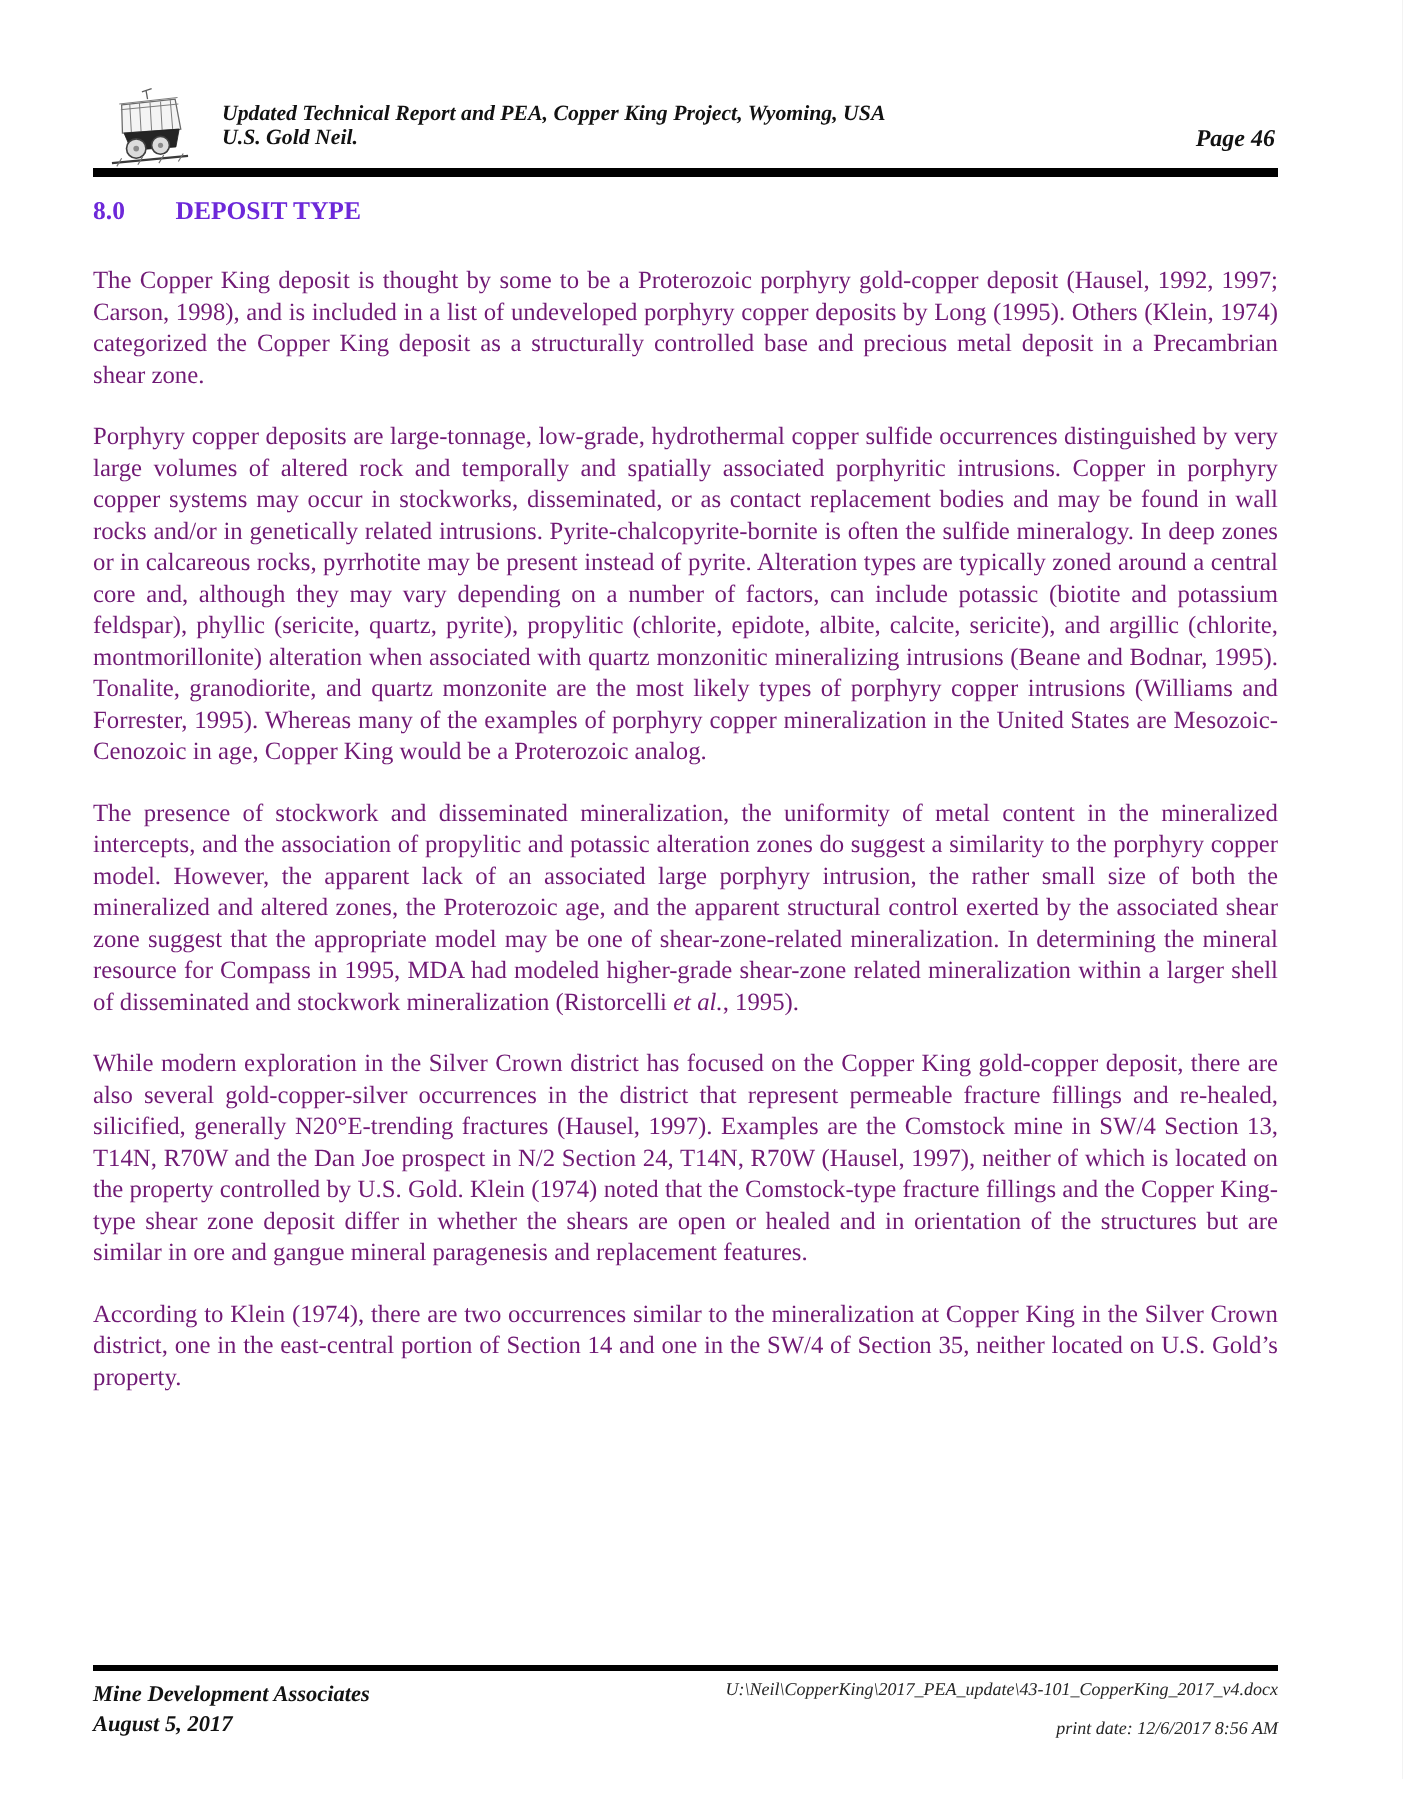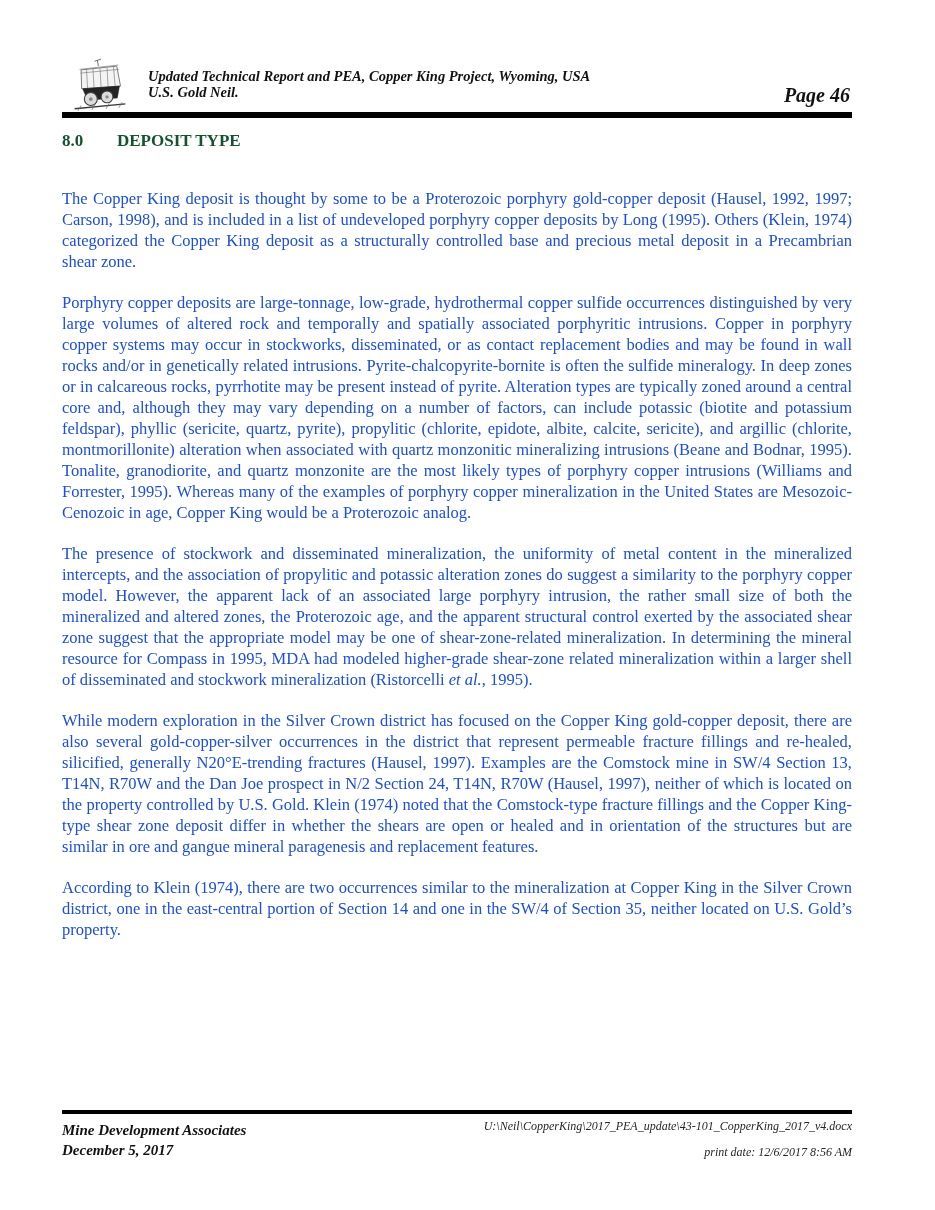--- a/index.html
+++ b/index.html
@@ -12,31 +12,31 @@
     font-family:Liberation Serif, serif;
     color:var(--ink);
     margin:0 auto;
     overflow:hidden;
   }
   .content { position:absolute; left:62px; top:0; width:790px; height:1210px; }
 
   
   .logo { position:absolute; left:8px; top:58px; width:60px; height:54px; }
   .header-text { position:absolute; left:86px; top:68px; font-weight:bold; font-style:italic; font-size:14.5px; line-height:16px; color:#121212; }
-  .page-num { position:absolute; right:2px; top:84px; font-weight:bold; font-style:italic; font-size:20px; color:#121212; }
+  .page-num { position:absolute; right:2px; top:84px; font-weight:bold; font-style:italic; font-size:16px; color:#121212; }
   .rule-top { position:absolute; left:0; right:0; top:112px; height:6px; background:var(--rule); }
 
   
   .main { position:absolute; left:0; right:0; top:131px; }
-  .sec-heading { display:flex; font-weight:bold; font-size:17px; color:#14532d; margin-bottom:37px; }
+  .sec-heading { display:flex; font-weight:bold; font-size:17px; color:#6d28d9; margin-bottom:25px; }
   .sec-num { width:55px; }
   .para {
     font-size:16.5px; line-height:21px;
     text-align:justify; text-justify:inter-word;
-    margin-bottom:20px; color:#1d4ed8;
+    margin-bottom:20px; color:#701a75;
   }
   .para .em { font-style:italic; }
 
   
   .footer { position:absolute; left:0; right:0; top:1110px; }
   .rule-bottom { height:4px; background:var(--rule); }
   .footer-row { display:flex; justify-content:space-between; align-items:flex-start; margin-top:6px; }
   .footer-left { font-weight:bold; font-style:italic; font-size:15px; line-height:20px; color:#121212; }
   .footer-right { text-align:right; font-style:italic; font-size:12px; line-height:12px; color:#262626; }
   .footer-right .fr2 { margin-top:14px; }
@@ -105,21 +105,21 @@
           <p class="para"><span>While modern exploration in the Silver Crown district has focused on the Copper King gold-copper deposit, there are also several gold-copper-silver occurrences in the district that represent permeable fracture fillings and re-healed, silicified, generally N20°E-trending fractures (Hausel, 1997).  Examples are the Comstock mine in SW/4 Section 13, T14N, R70W and the Dan Joe prospect in N/2 Section 24, T14N, R70W (Hausel, 1997), neither of which is located on the property controlled by U.S. Gold.  Klein (1974) noted that the Comstock-type fracture fillings and the Copper King-type shear zone deposit differ in whether the shears are open or healed and in orientation of the structures but are similar in ore and gangue mineral paragenesis and replacement features.</span></p>
           <p class="para"><span>According to Klein (1974), there are two occurrences similar to the mineralization at Copper King in the Silver Crown district, one in the east-central portion of Section 14 and one in the SW/4 of Section 35, neither located on U.S. Gold’s property.</span></p>
         </div>
     </div>
 
     <div class="footer">
       <div class="rule-bottom"></div>
       <div class="footer-row">
         <div class="footer-left">
           <div>Mine Development Associates</div>
-          <div>December 5, 2017</div>
+          <div>August 5, 2017</div>
         </div>
         <div class="footer-right">
           <div class="fr1">U:\Neil\CopperKing\2017_PEA_update\43-101_CopperKing_2017_v4.docx</div>
           <div class="fr2">print date: 12/6/2017 8:56 AM</div>
         </div>
       </div>
     </div>
 
   </div>
 </div>

